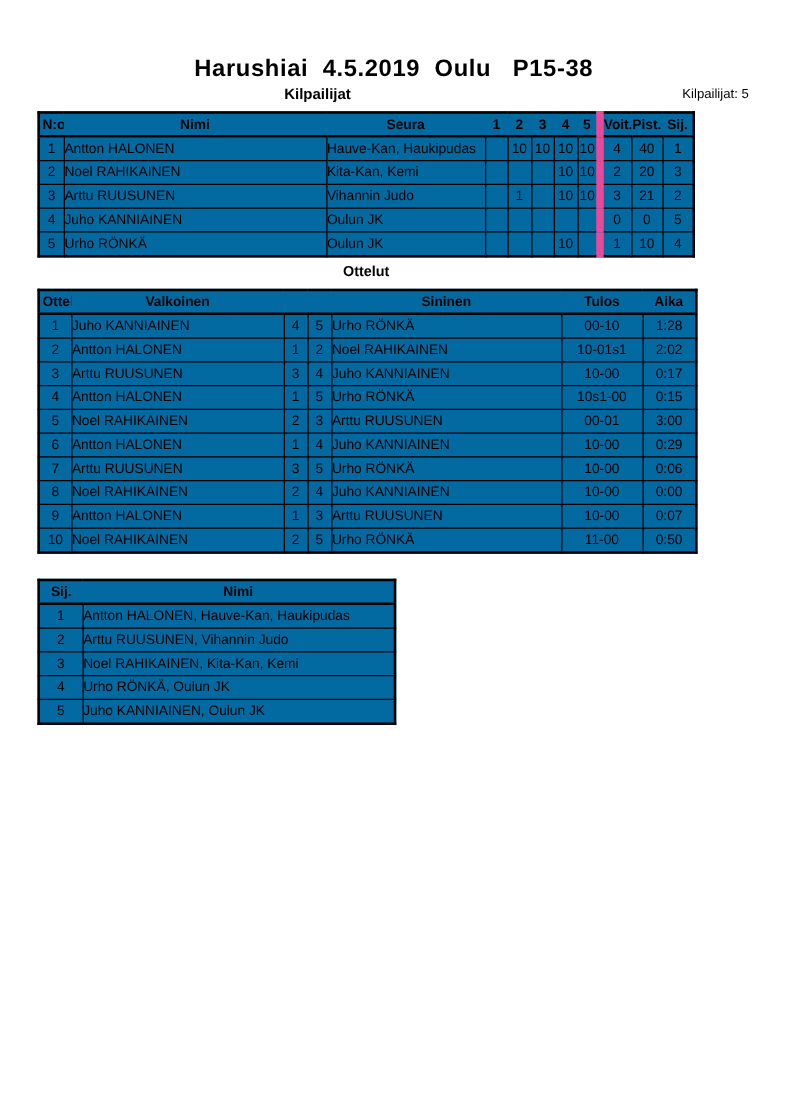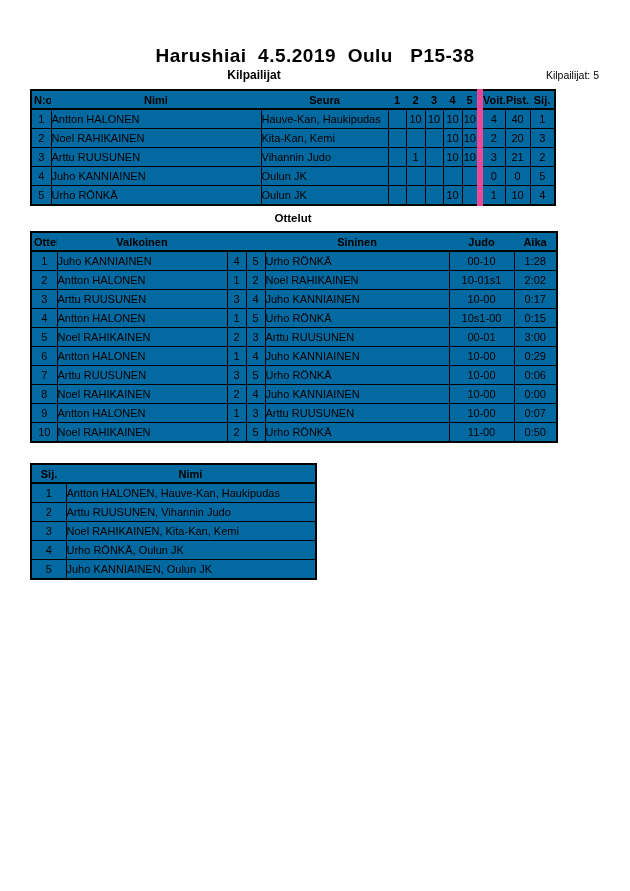--- a/index.html
+++ b/index.html
@@ -199,21 +199,21 @@
       <col style="width:184px">
         <col style="width:65px">
         <col style="width:43px">
     </colgroup>
     <thead>
       <tr>
         <th class="hl">Ottelu</th>
         <th>Valkoinen</th>
         <th colspan="2"></th>
         <th>Sininen</th>
-        <th>Judo</th>
+        <th>Tulos</th>
         <th>Aika</th>
       </tr>
     </thead>
     <tbody>
       <tr>
         <td class="c">1</td>
         <td class="l p7">Juho KANNIAINEN</td>
         <td class="c">4</td>
         <td class="c">5</td>
         <td class="l p7">Urho RÖNKÄ</td>

